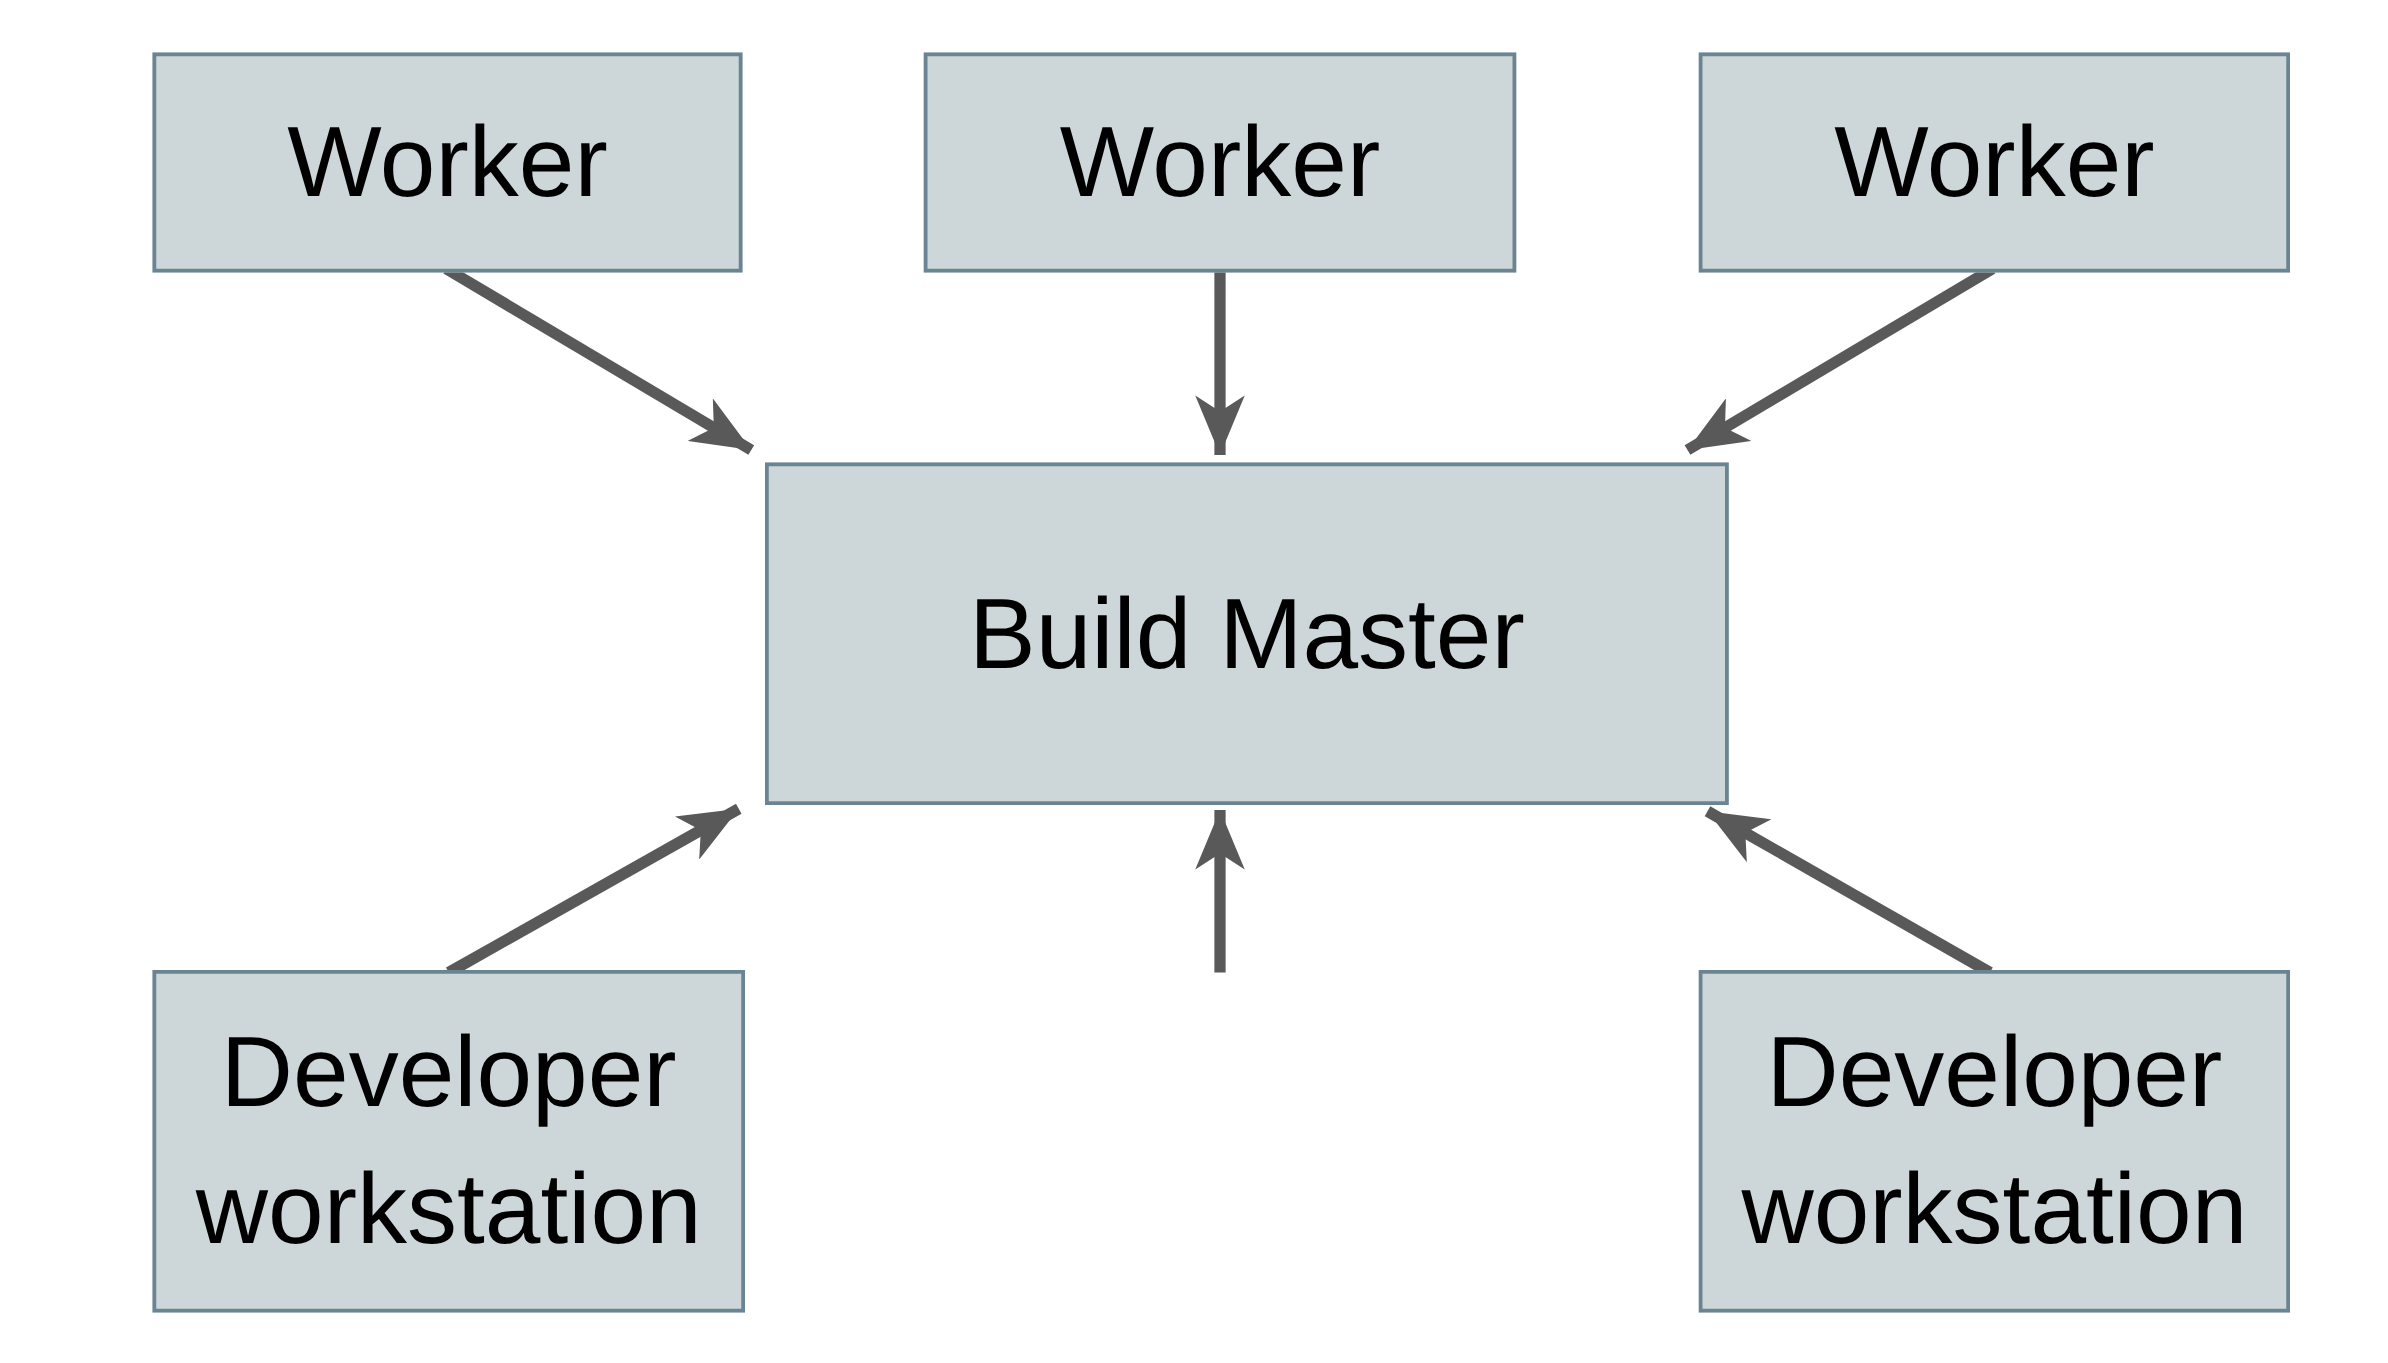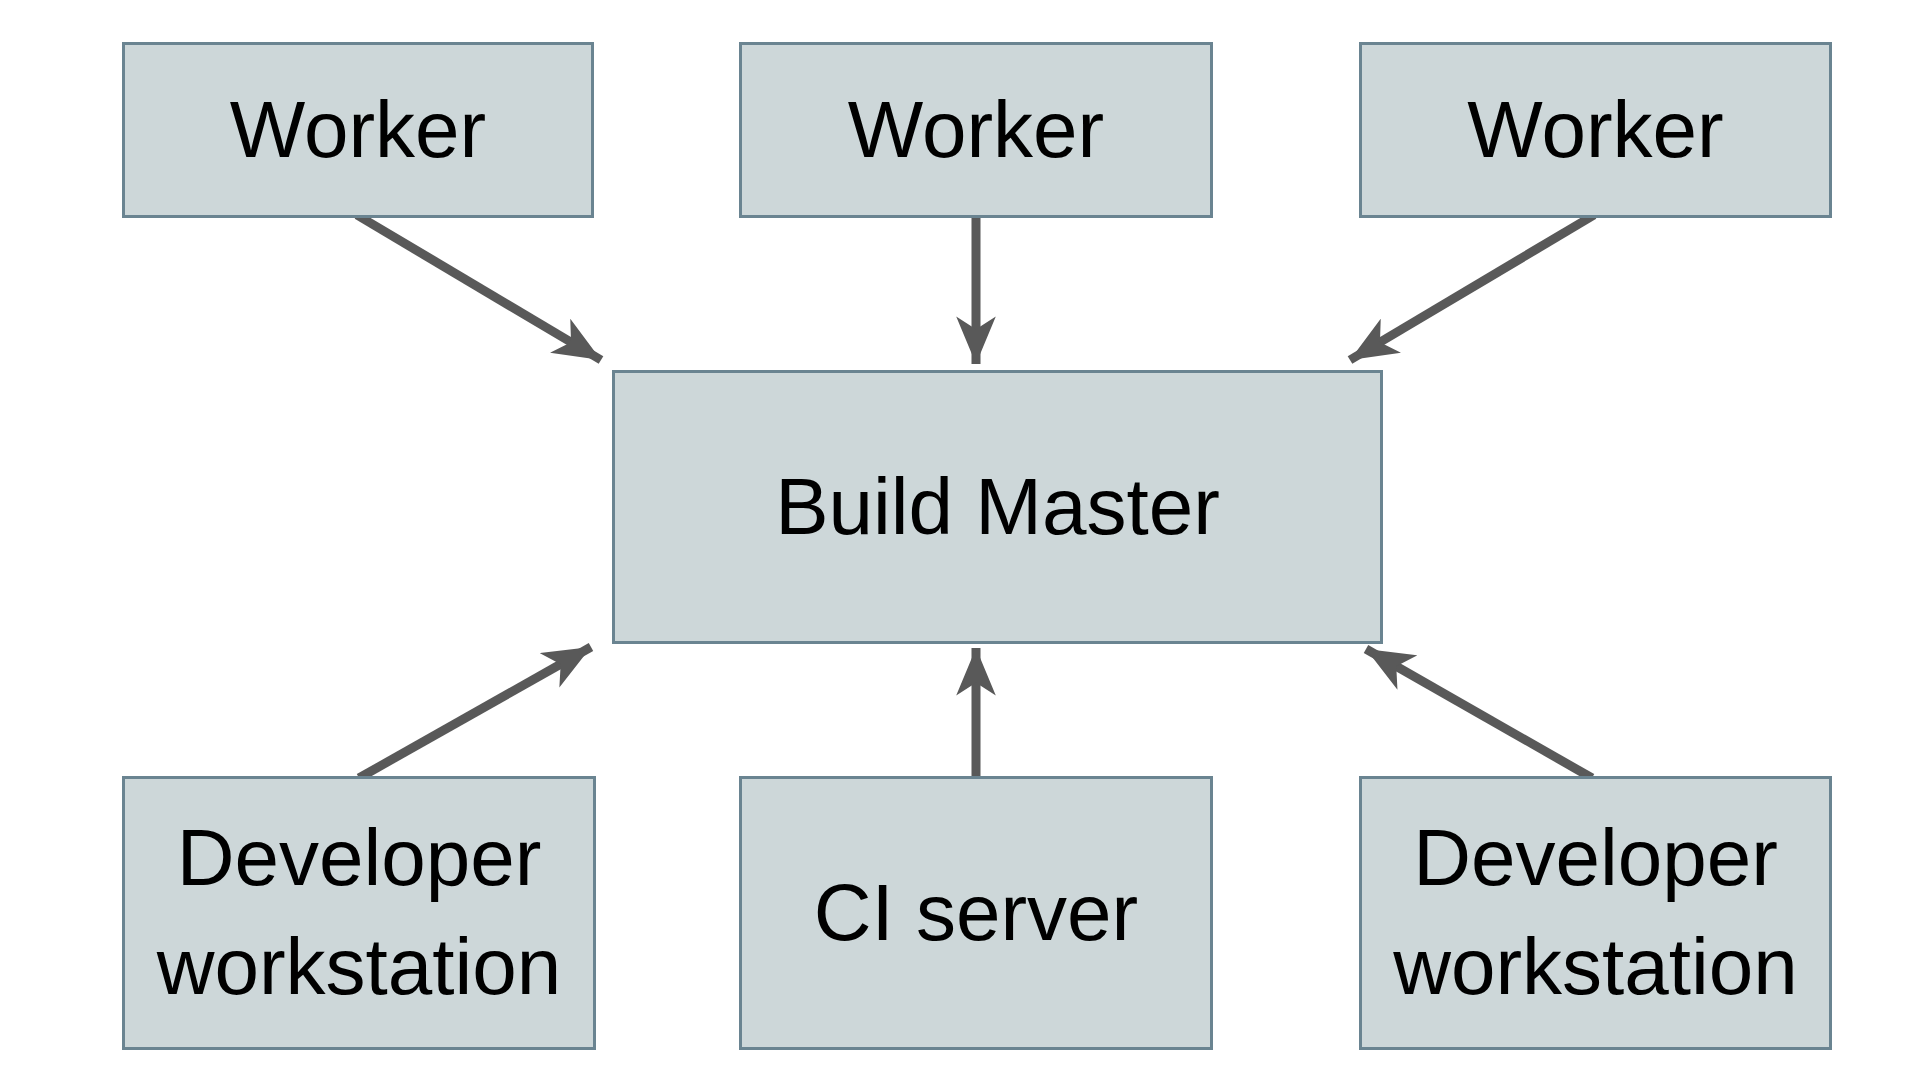--- a/index.html
+++ b/index.html
@@ -98,21 +98,18 @@
   </div>
 
   <div class="node" id="node-build-master">
     <span class="label">Build Master</span>
   </div>
 
   <div class="node" id="node-dev-workstation-1">
     <span class="label">Developer workstation</span>
   </div>
 
-  <div class="node" id="node-ci-server">
-    <span class="label">CI server</span>
-  </div>
 
   <div class="node" id="node-dev-workstation-2">
     <span class="label">Developer workstation</span>
   </div>
 
 </div>
 
 </body></html>

